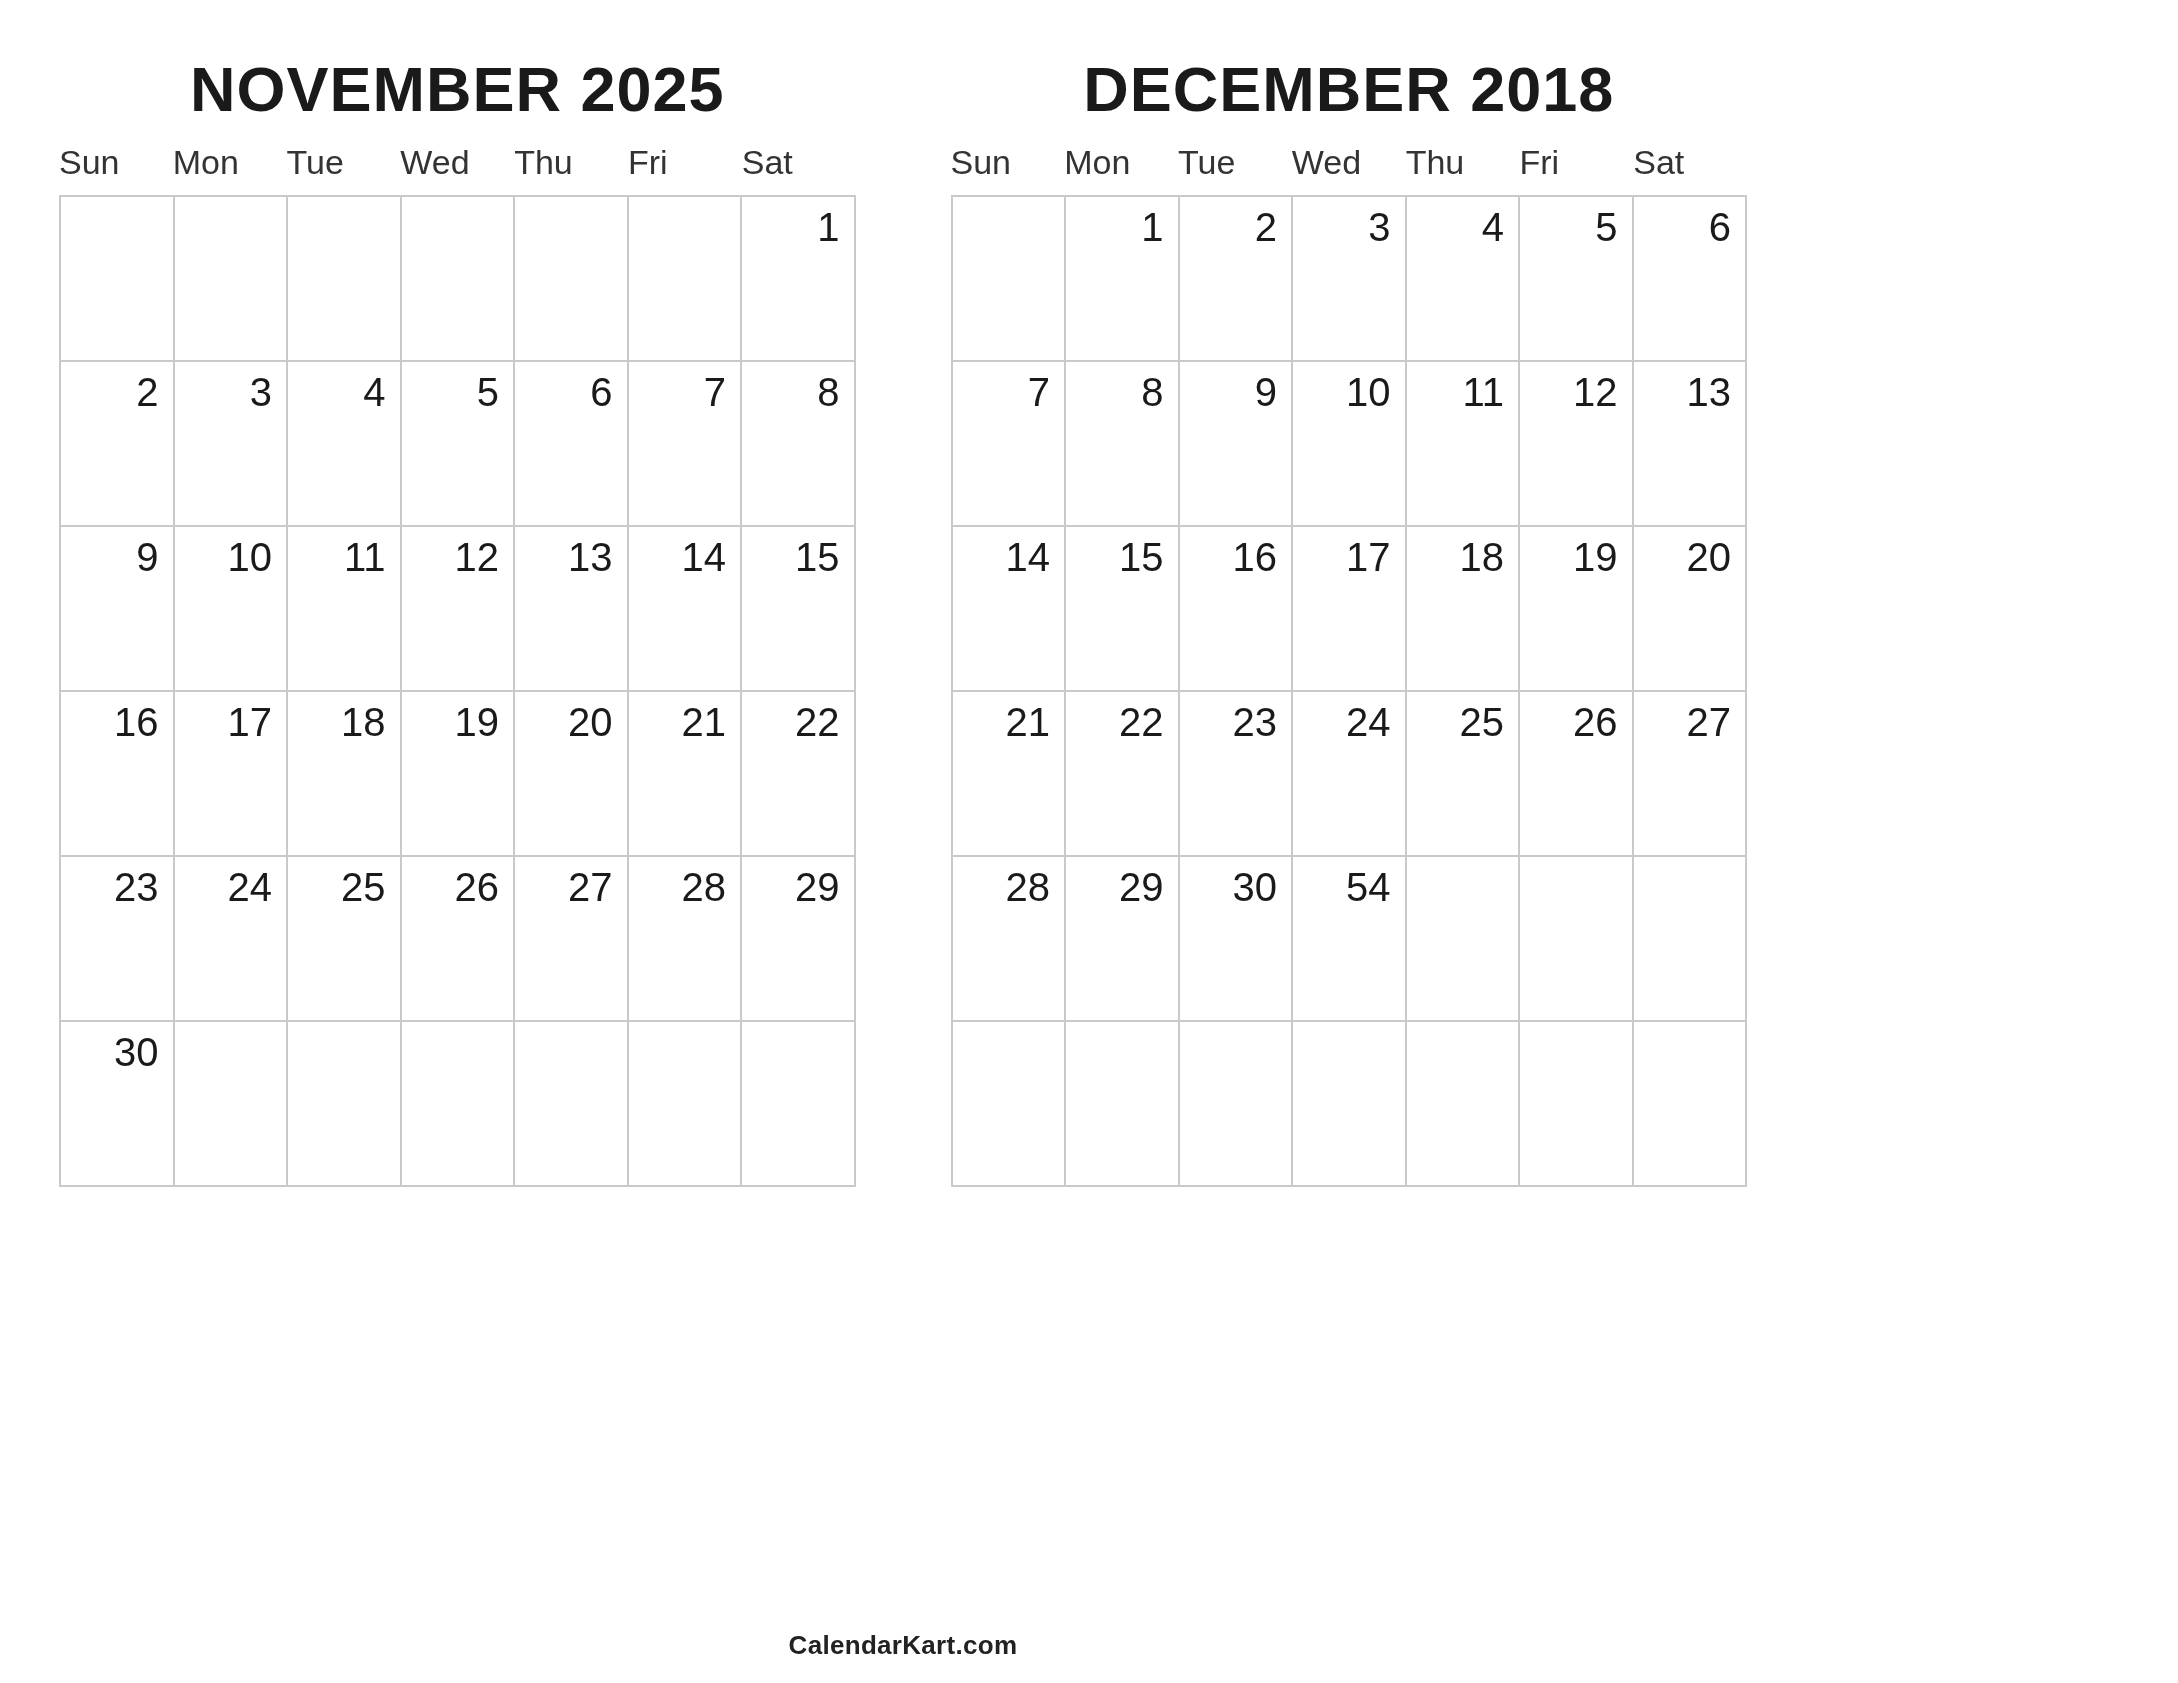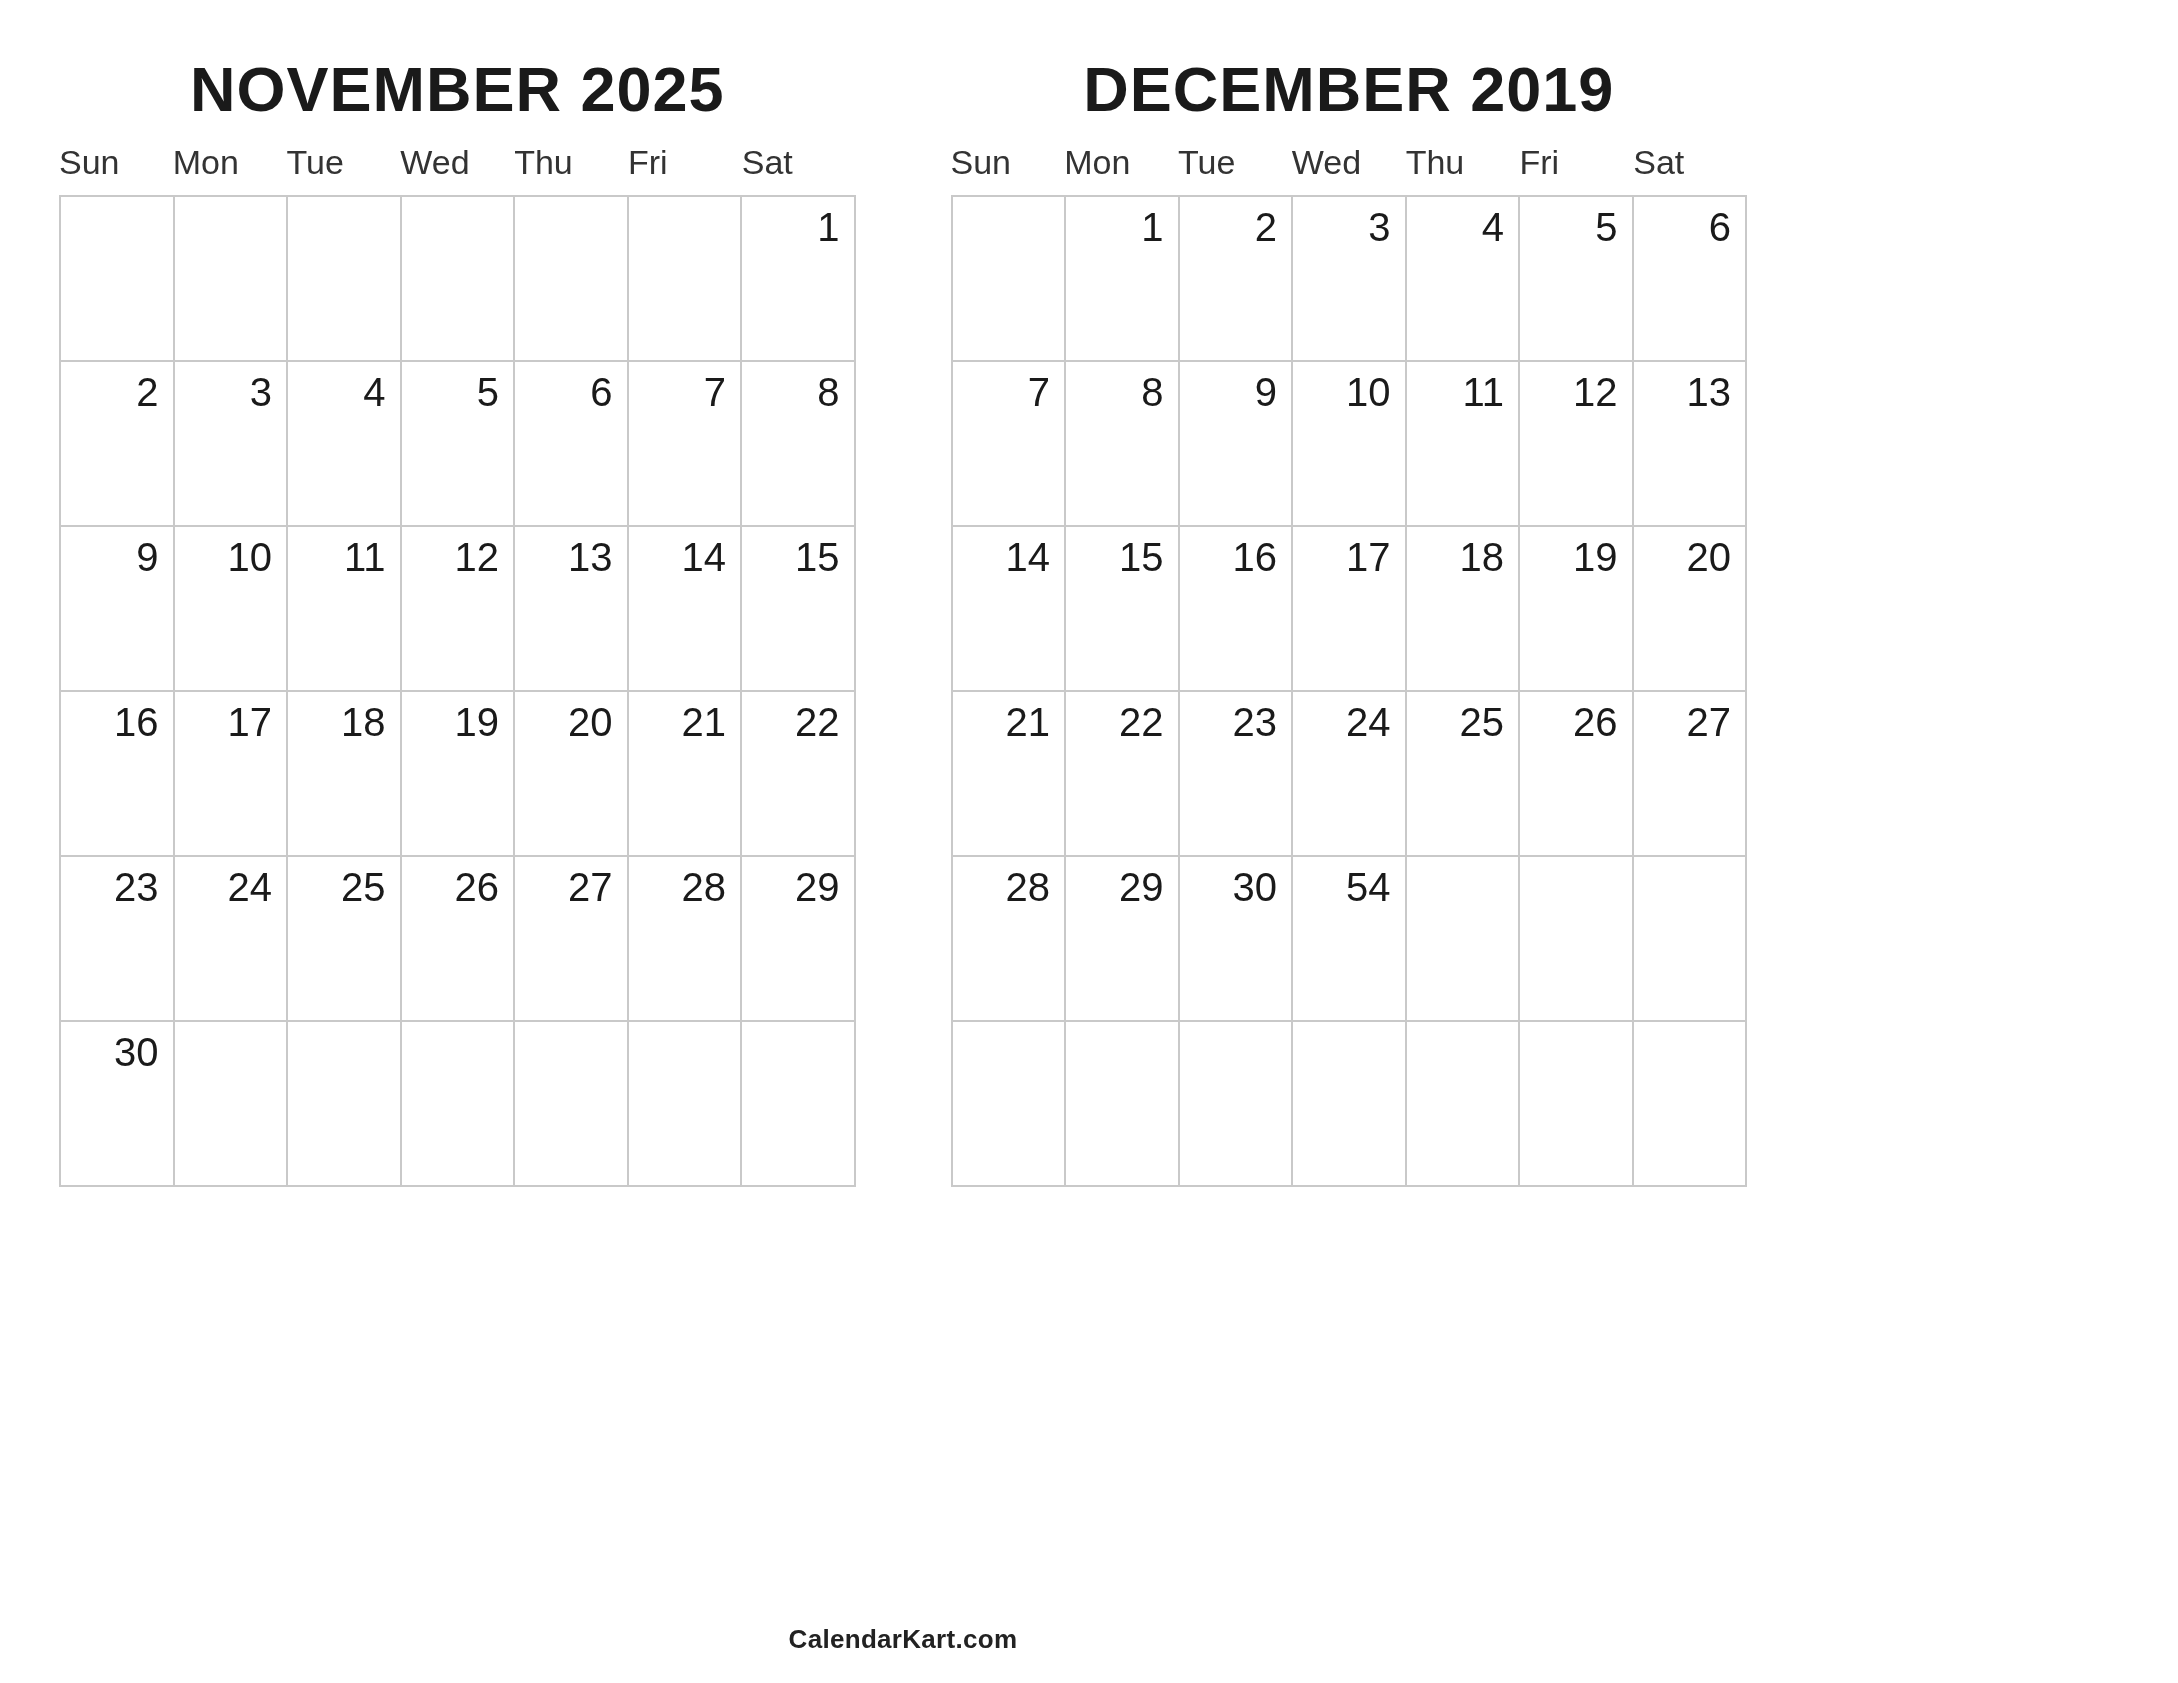--- a/index.html
+++ b/index.html
@@ -76,21 +76,21 @@
     display: block;
     text-align: right;
   }
   .cell.blank .daynum {
     visibility: hidden;
   }
   
   .footer {
     margin-top: auto;
     text-align: center;
-    padding-bottom: 28px;
+    padding-bottom: 22px;
   }
   .brand {
     font-size: 26px;
     font-weight: bold;
     color: #222222;
     letter-spacing: 0.3px;
   }
 </style>
 </head>
 <body>
@@ -234,21 +234,21 @@
           <div class="cell blank">
             <span class="daynum"></span>
           </div>
           <div class="cell blank">
             <span class="daynum"></span>
           </div>
         </div>
     </div>
 
     <div class="month">
-      <div class="month-title">DECEMBER 2019</div>
+      <div class="month-title">DECEMBER 2018</div>
       <div class="weekdays">
         <div class="weekday">Sun</div>
         <div class="weekday">Mon</div>
         <div class="weekday">Tue</div>
         <div class="weekday">Wed</div>
         <div class="weekday">Thu</div>
         <div class="weekday">Fri</div>
         <div class="weekday">Sat</div>
       </div>
       <div class="grid" id="grid-1">

